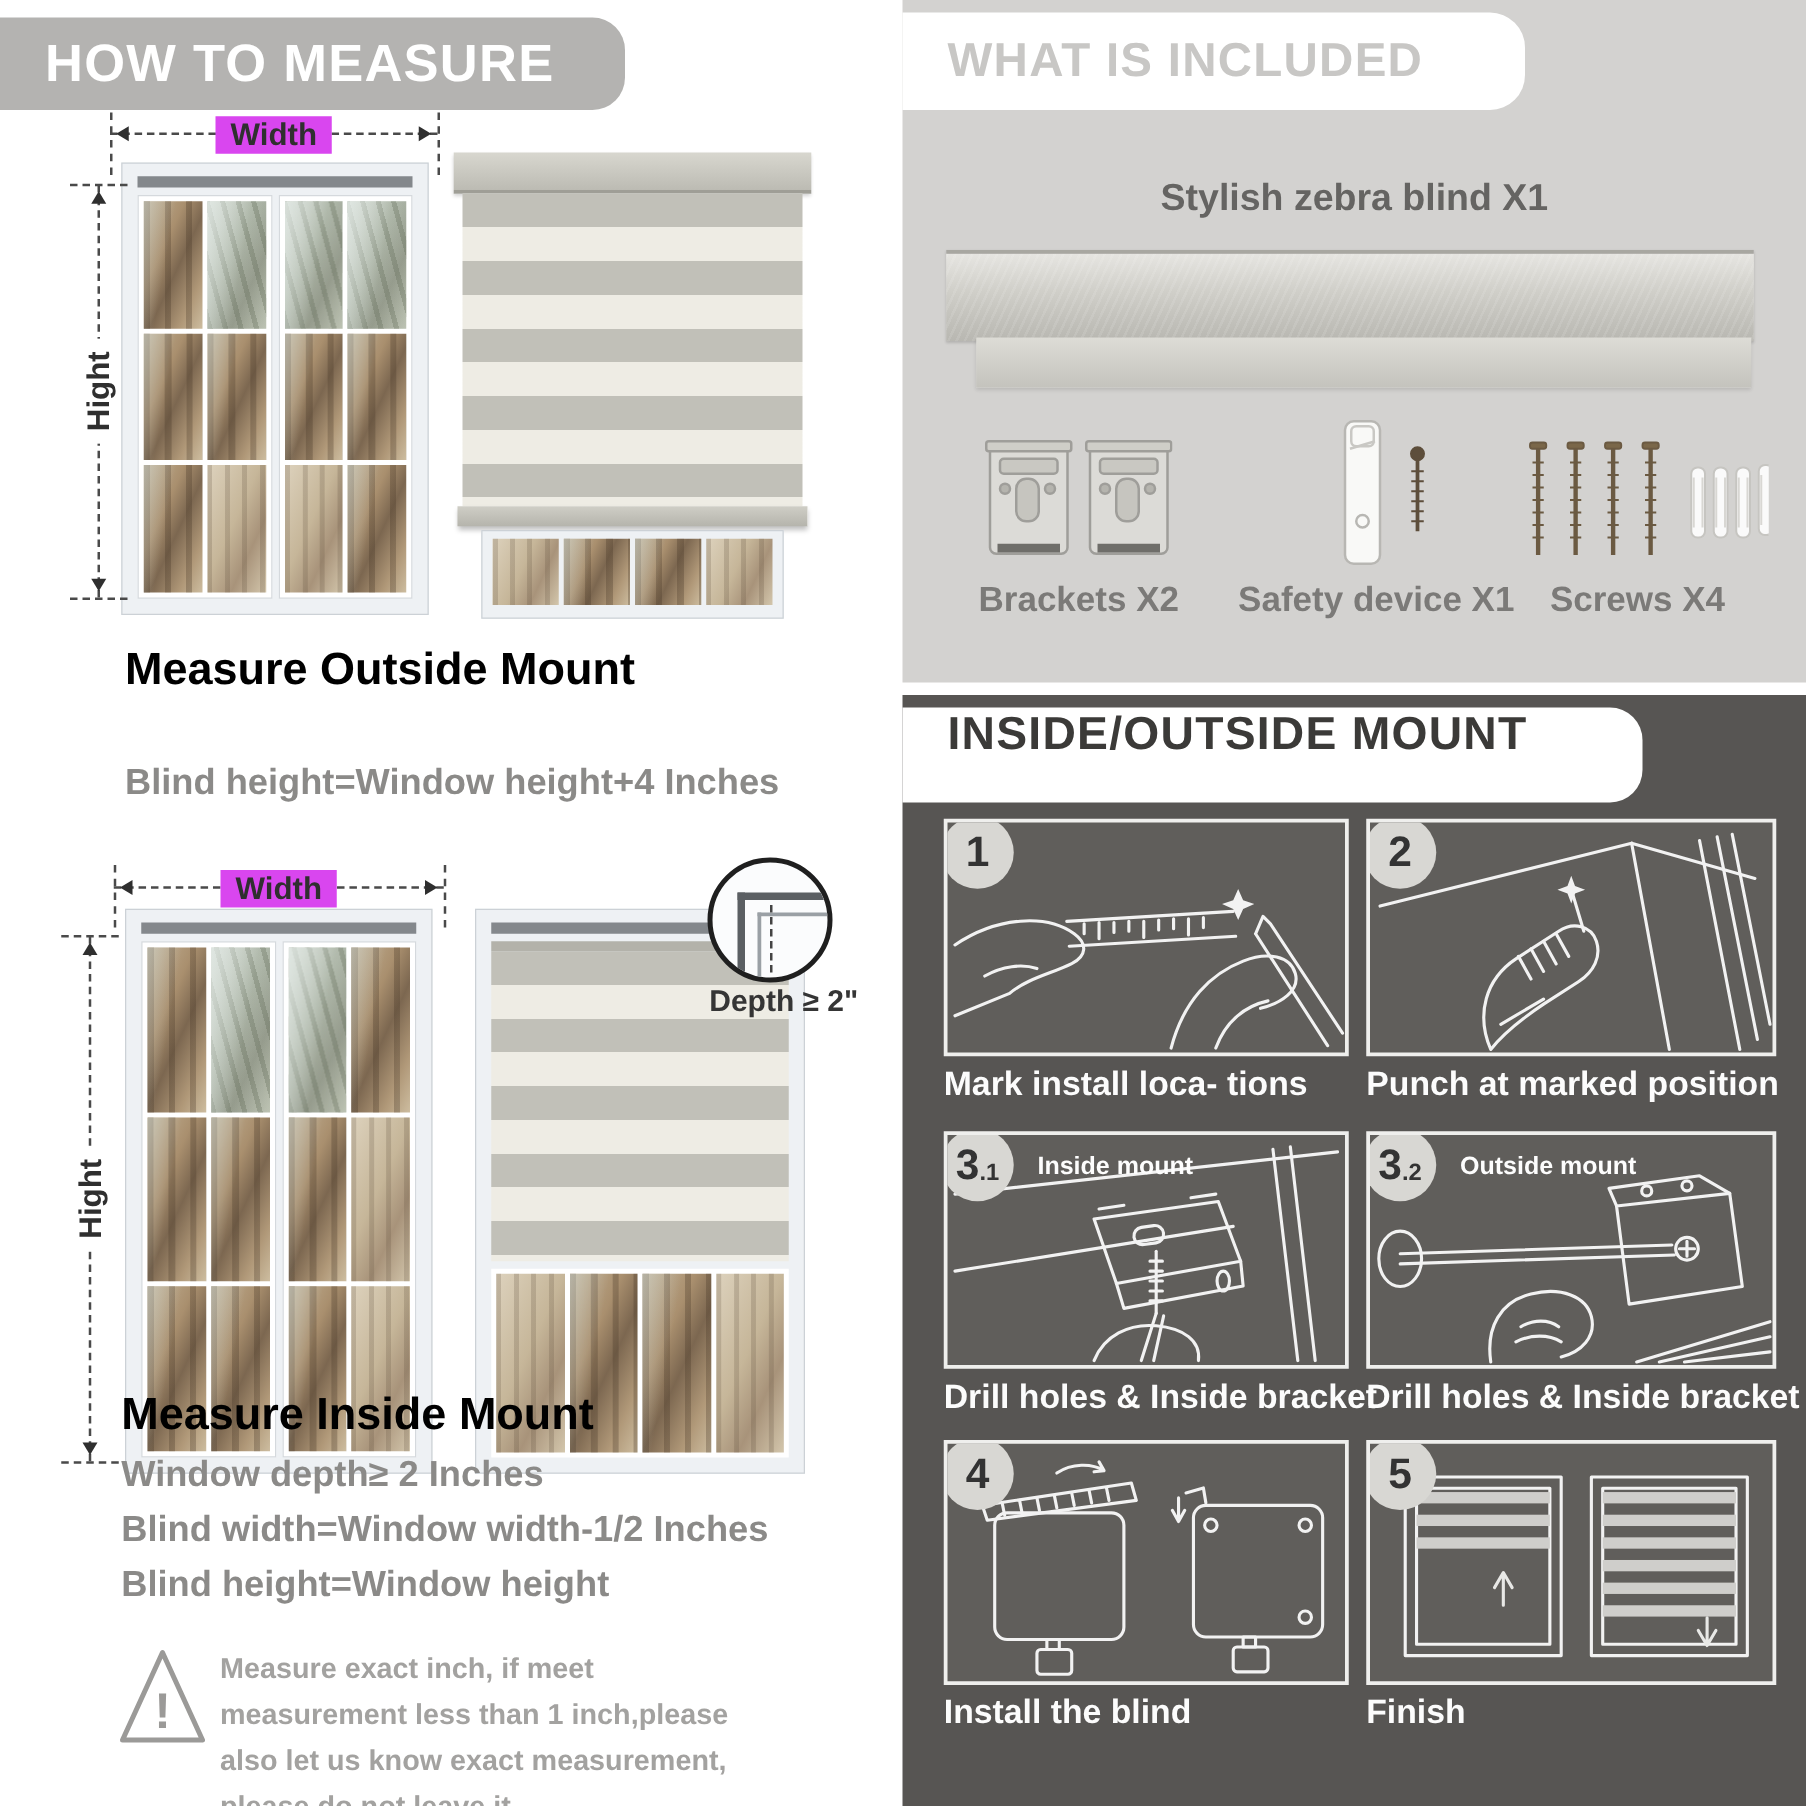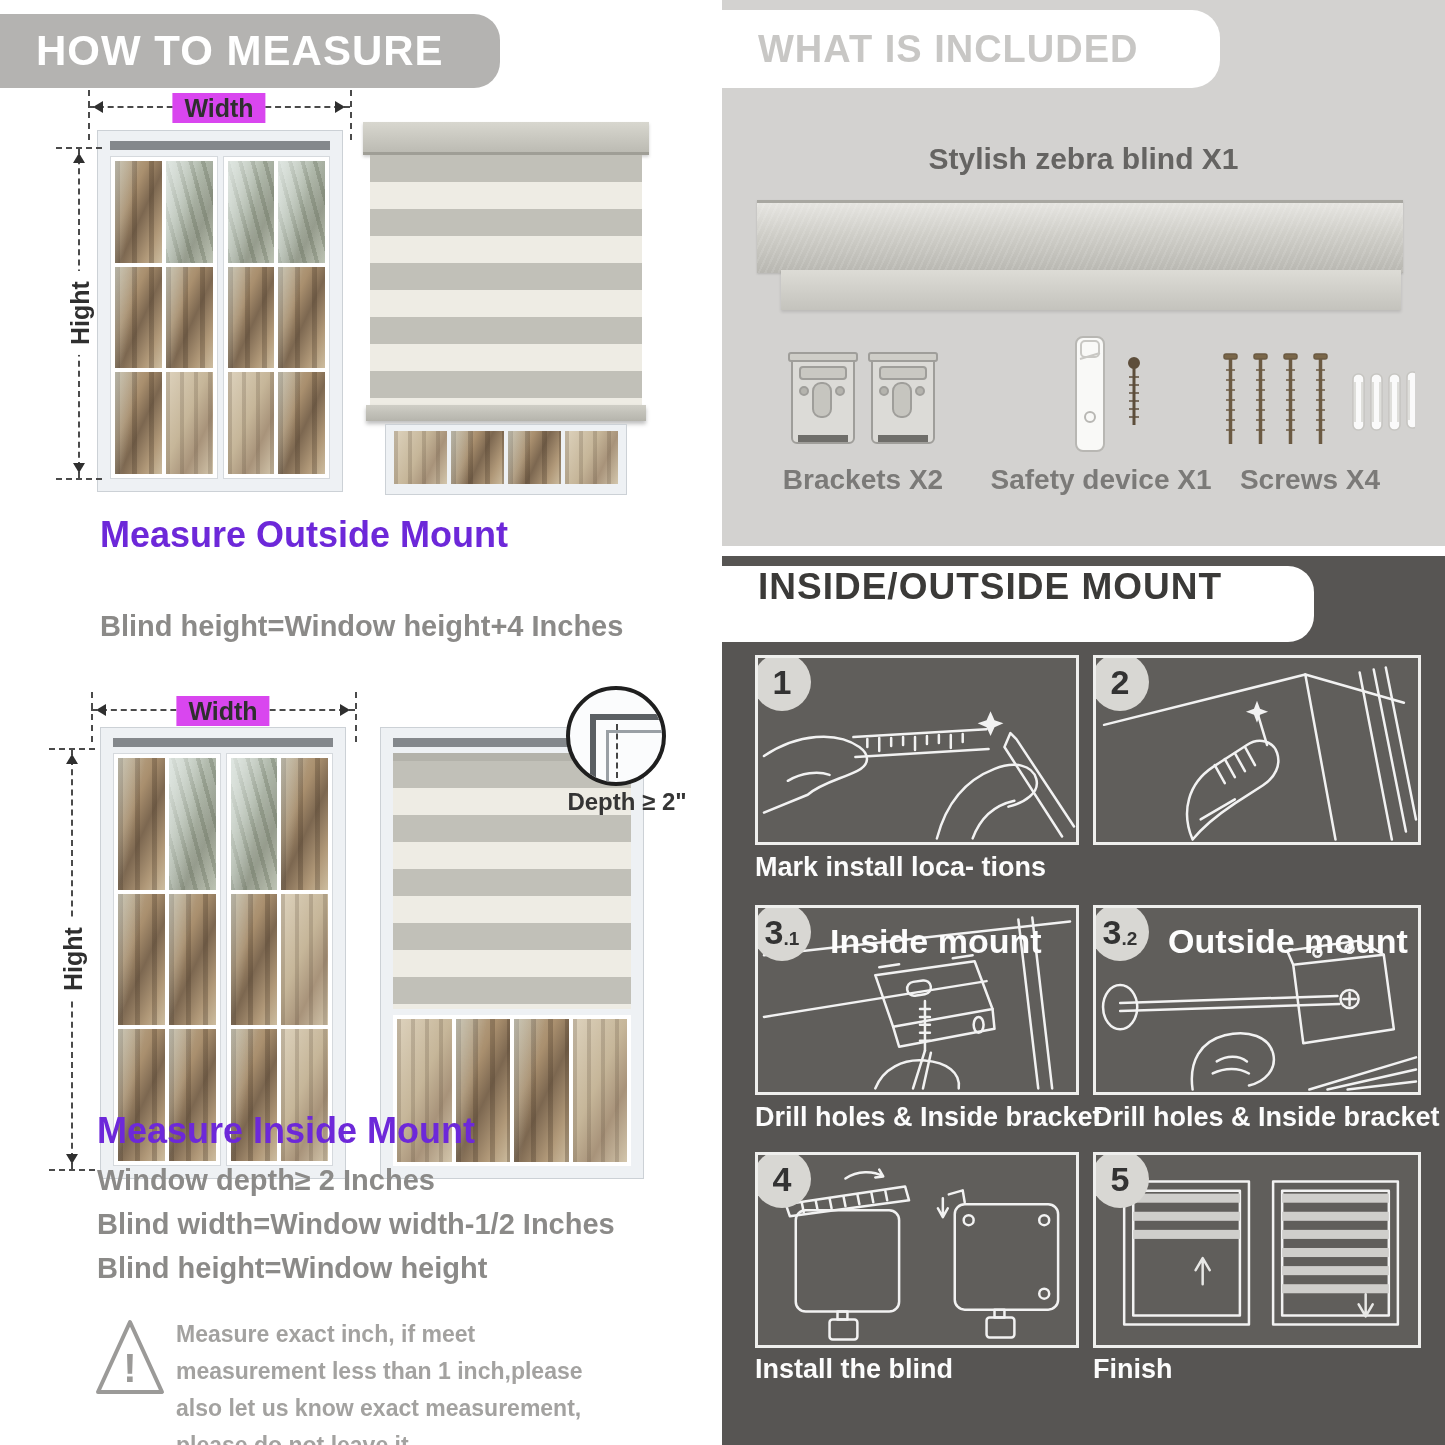--- a/index.html
+++ b/index.html
@@ -68,21 +68,21 @@
   .mag{position:absolute;left:566px;top:686px;width:92px;height:92px;border-radius:50%;
        border:4px solid #1f1f1f;background:#fbfcfd;overflow:hidden;z-index:5;}
   .mag-c1{position:absolute;left:20px;top:24px;right:-6px;bottom:-6px;
           border-top:6px solid #5b5f63;border-left:6px solid #5b5f63;}
   .mag-c2{position:absolute;left:36px;top:40px;right:-6px;bottom:-6px;
           border-top:3px solid #9aa0a5;border-left:3px solid #9aa0a5;}
   .mag-dash{position:absolute;left:46px;top:34px;height:54px;border-left:2px dashed #444;}
   .depth-lbl{position:absolute;left:566px;top:788px;width:122px;text-align:center;
              font-weight:700;font-size:24px;color:#353535;}
 
-  .h1{position:absolute;font-weight:700;font-size:36px;color:#6d28d9;}
+  .h1{position:absolute;font-weight:700;font-size:36px;color:#000000;}
   .tline{position:absolute;font-weight:700;font-size:29px;color:#8b8a88;}
 
   .warn-text{position:absolute;left:176px;top:1316px;width:410px;font-weight:700;
              font-size:23px;line-height:37px;color:#a3a2a0;}
   .warn-svg{position:absolute;left:92px;top:1314px;}
 
   
   .panel-top{position:absolute;left:722px;top:0;width:723px;height:546px;background:#d3d2d0;}
   .hdr-included{position:absolute;left:722px;top:10px;width:498px;height:78px;background:#fff;
                 border-radius:0 28px 28px 0;display:flex;align-items:center;padding-left:36px;
@@ -101,21 +101,21 @@
   .panel-bot{position:absolute;left:722px;top:556px;width:723px;height:889px;background:#575553;}
   .hdr-mount{position:absolute;left:722px;top:566px;width:592px;height:76px;background:#fff;
              border-radius:0 26px 26px 0;display:flex;align-items:flex-start;padding-left:36px;
              box-sizing:border-box;color:#3b3a38;font-size:37px;font-weight:700;letter-spacing:1px;}
 
   .tile{position:absolute;border:3px solid #efefed;background:#605e5b;overflow:hidden;}
   .badge{position:absolute;left:-5px;top:-5px;width:58px;height:58px;border-radius:50%;
          background:#d8d7d3;color:#333;display:flex;align-items:center;justify-content:center;
          font-weight:700;font-size:34px;line-height:1;}
   .badge .sub{font-size:19px;margin-top:12px;}
-  .tile-title{position:absolute;left:72px;top:14px;color:#fdfdfd;font-weight:700;font-size:34px;}
+  .tile-title{position:absolute;left:72px;top:14px;color:#fdfdfd;font-weight:700;font-size:20px;}
   .caption{position:absolute;color:#fcfcfc;font-weight:700;font-size:27px;}
   .art{position:absolute;inset:0;width:100%;height:100%;}
   .art *{vector-effect:non-scaling-stroke;}
 </style>
 </head>
 <body>
 
 <div class="page">
 
   <div class="hdr-left">
@@ -352,20 +352,21 @@
       <path d="M118,104 L128,122 M128,98 L138,116 M138,92 L148,110 M148,86 L158,104"></path>
       <path d="M104,158 L138,138"></path>
       <line x1="170" y1="84" x2="161" y2="54"></line>
       <path d="M160,40 l3,8 8,3 -8,3 -3,8 -3,-8 -8,-3 8,-3 z" fill="#f2f2f2" stroke="none"></path>
     </svg>
     <div class="badge">
       <span>2</span>
         <span class="sub"></span>
     </div>
   </div>
+  <div class="caption" style="left:1093px;top:852px;">Punch at  marked position</div>
 
   <div class="tile" style="left:755px;top:905px;width:318px;height:184px;">
     <svg class="art" viewBox="0 0 320 178" fill="none" stroke="#f2f2f2" stroke-width="2.5" stroke-linecap="round" stroke-linejoin="round">
       <path d="M6,44 L314,10"></path>
       <path d="M6,106 L230,70"></path>
       <path d="M262,8 L282,178 M276,6 L296,178"></path>
       <path d="M118,64 L218,50 L236,98 L136,116 Z"></path>
       <path d="M236,98 L238,118 L142,136 L136,116"></path>
       <path d="M122,56 L142,53 M196,47 L216,44"></path>
       <ellipse cx="222" cy="114" rx="5" ry="8"></ellipse>

